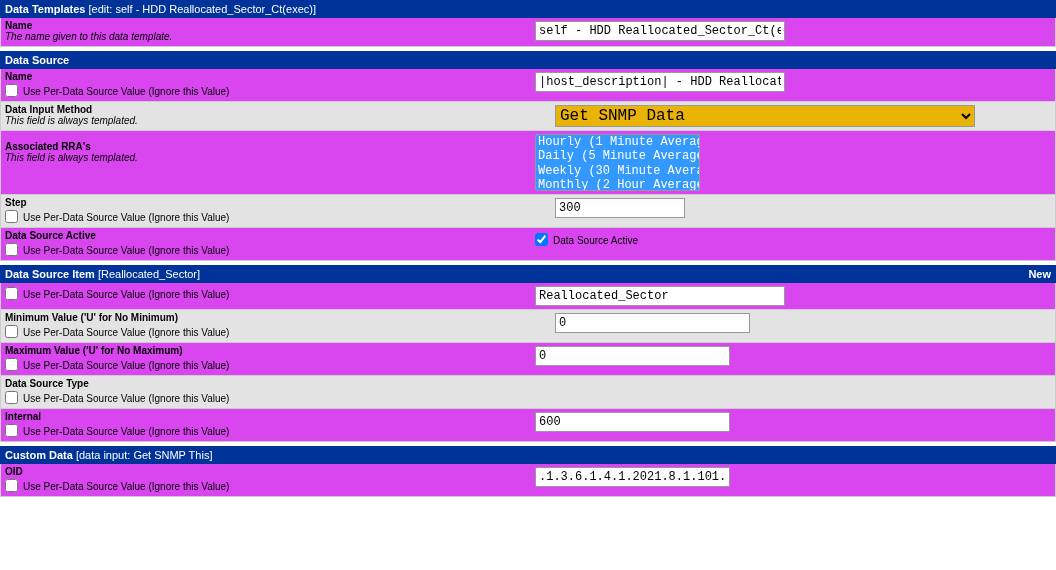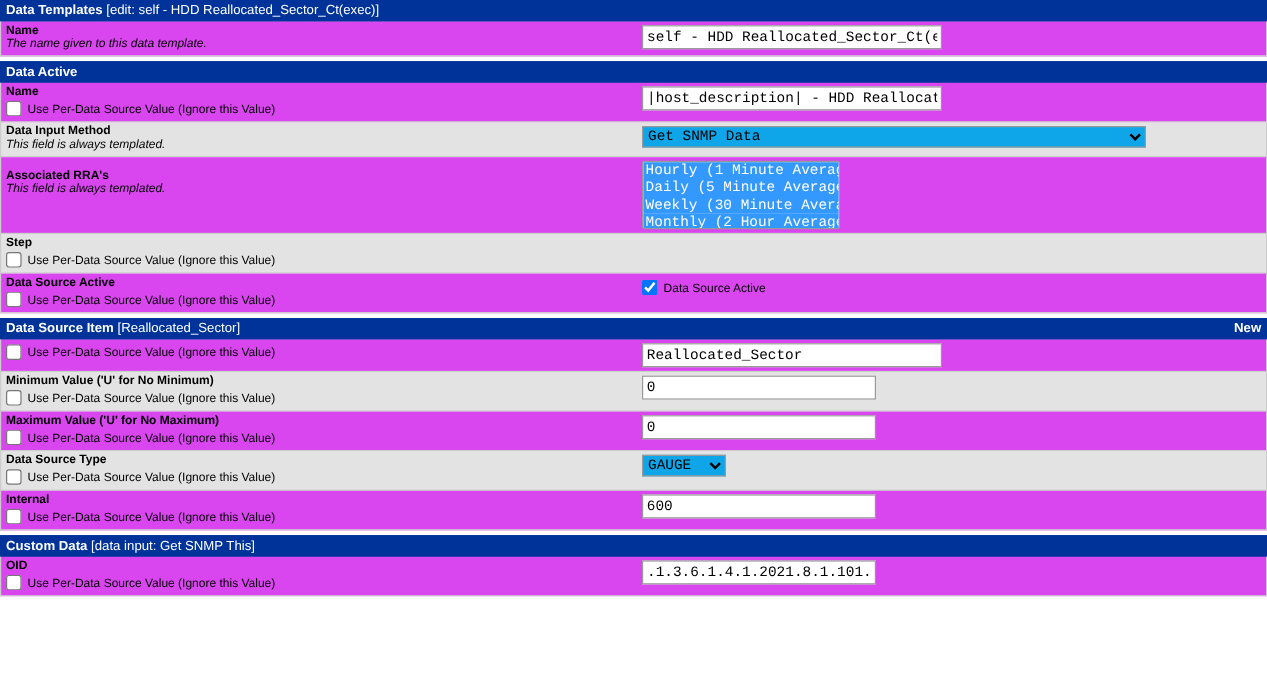--- a/index.html
+++ b/index.html
@@ -27,20 +27,21 @@
     font-weight: bold;
   }
   .row {
     display: flex;
     border: 1px solid #ccc;
     border-top: none;
     background: #d946ef;
   }
   .row.alt {
     background: #e3e3e3;
+    gap: 20px;
   }
   .left {
     width: 530px;
     padding: 2px 4px 4px 4px;
     flex-shrink: 0;
   }
   .right-cell {
     flex: 1;
     padding: 3px 4px;
   }
@@ -65,23 +66,23 @@
     font-size: 12px;
     padding: 2px 3px;
     border: 1px solid #999;
     background: #fff;
   }
   input.w250 { width: 250px; }
   input.w195 { width: 195px; }
   input.w130 { width: 130px; }
   select {
     font-family: "Courier New", monospace;
-    font-size: 12px;
+    font-size: 16px;
     border: 1px solid #999;
-    background: #0ea5e9;
+    background: #eab308;
   }
   select.w420 { width: 420px; }
   select.w70 { width: 70px; }
   select[multiple] {
     background: #fff;
     font-size: 12px;
     width: 165px;
     height: 57px;
     overflow-y: scroll;
   }
@@ -118,21 +119,21 @@
     <span class="hint">The name given to this data template.</span>
   </div>
   <div class="right-cell">
     <input type="text" class="w250" value="self - HDD Reallocated_Sector_Ct(exec)" style="">
   </div>
 </div>
 
 <div class="spacer"></div>
 
 <div class="header">
-  <span>Data Active</span>
+  <span>Data Source</span>
 </div>
 <div class="row">
   <div class="left">
     <span class="label">Name</span>
     <div class="cb-line">
       <input type="checkbox" style="">
       <span class="sub-opt">Use Per-Data Source Value (Ignore this Value)</span>
     </div>
   </div>
   <div class="right-cell">
@@ -165,20 +166,23 @@
   </div>
 </div>
 <div class="row alt">
   <div class="left">
     <span class="label">Step</span>
     <div class="cb-line">
       <input type="checkbox" style="">
       <span class="sub-opt">Use Per-Data Source Value (Ignore this Value)</span>
     </div>
   </div>
+  <div class="right-cell">
+    <input type="text" class="w130" value="300" style="">
+  </div>
 </div>
 <div class="row">
   <div class="left">
     <span class="label">Data Source Active</span>
     <div class="cb-line">
       <input type="checkbox" style="">
       <span class="sub-opt">Use Per-Data Source Value (Ignore this Value)</span>
     </div>
   </div>
   <div class="right-cell">
@@ -232,25 +236,20 @@
   </div>
 </div>
 <div class="row alt">
   <div class="left">
     <span class="label">Data Source Type</span>
     <div class="cb-line">
       <input type="checkbox" style="">
       <span class="sub-opt">Use Per-Data Source Value (Ignore this Value)</span>
     </div>
   </div>
-  <div class="right-cell">
-    <select class="w70">
-      <option>GAUGE</option>
-    </select>
-  </div>
 </div>
 <div class="row">
   <div class="left">
     <span class="label">Internal</span>
     <div class="cb-line">
       <input type="checkbox" style="">
       <span class="sub-opt">Use Per-Data Source Value (Ignore this Value)</span>
     </div>
   </div>
   <div class="right-cell">

